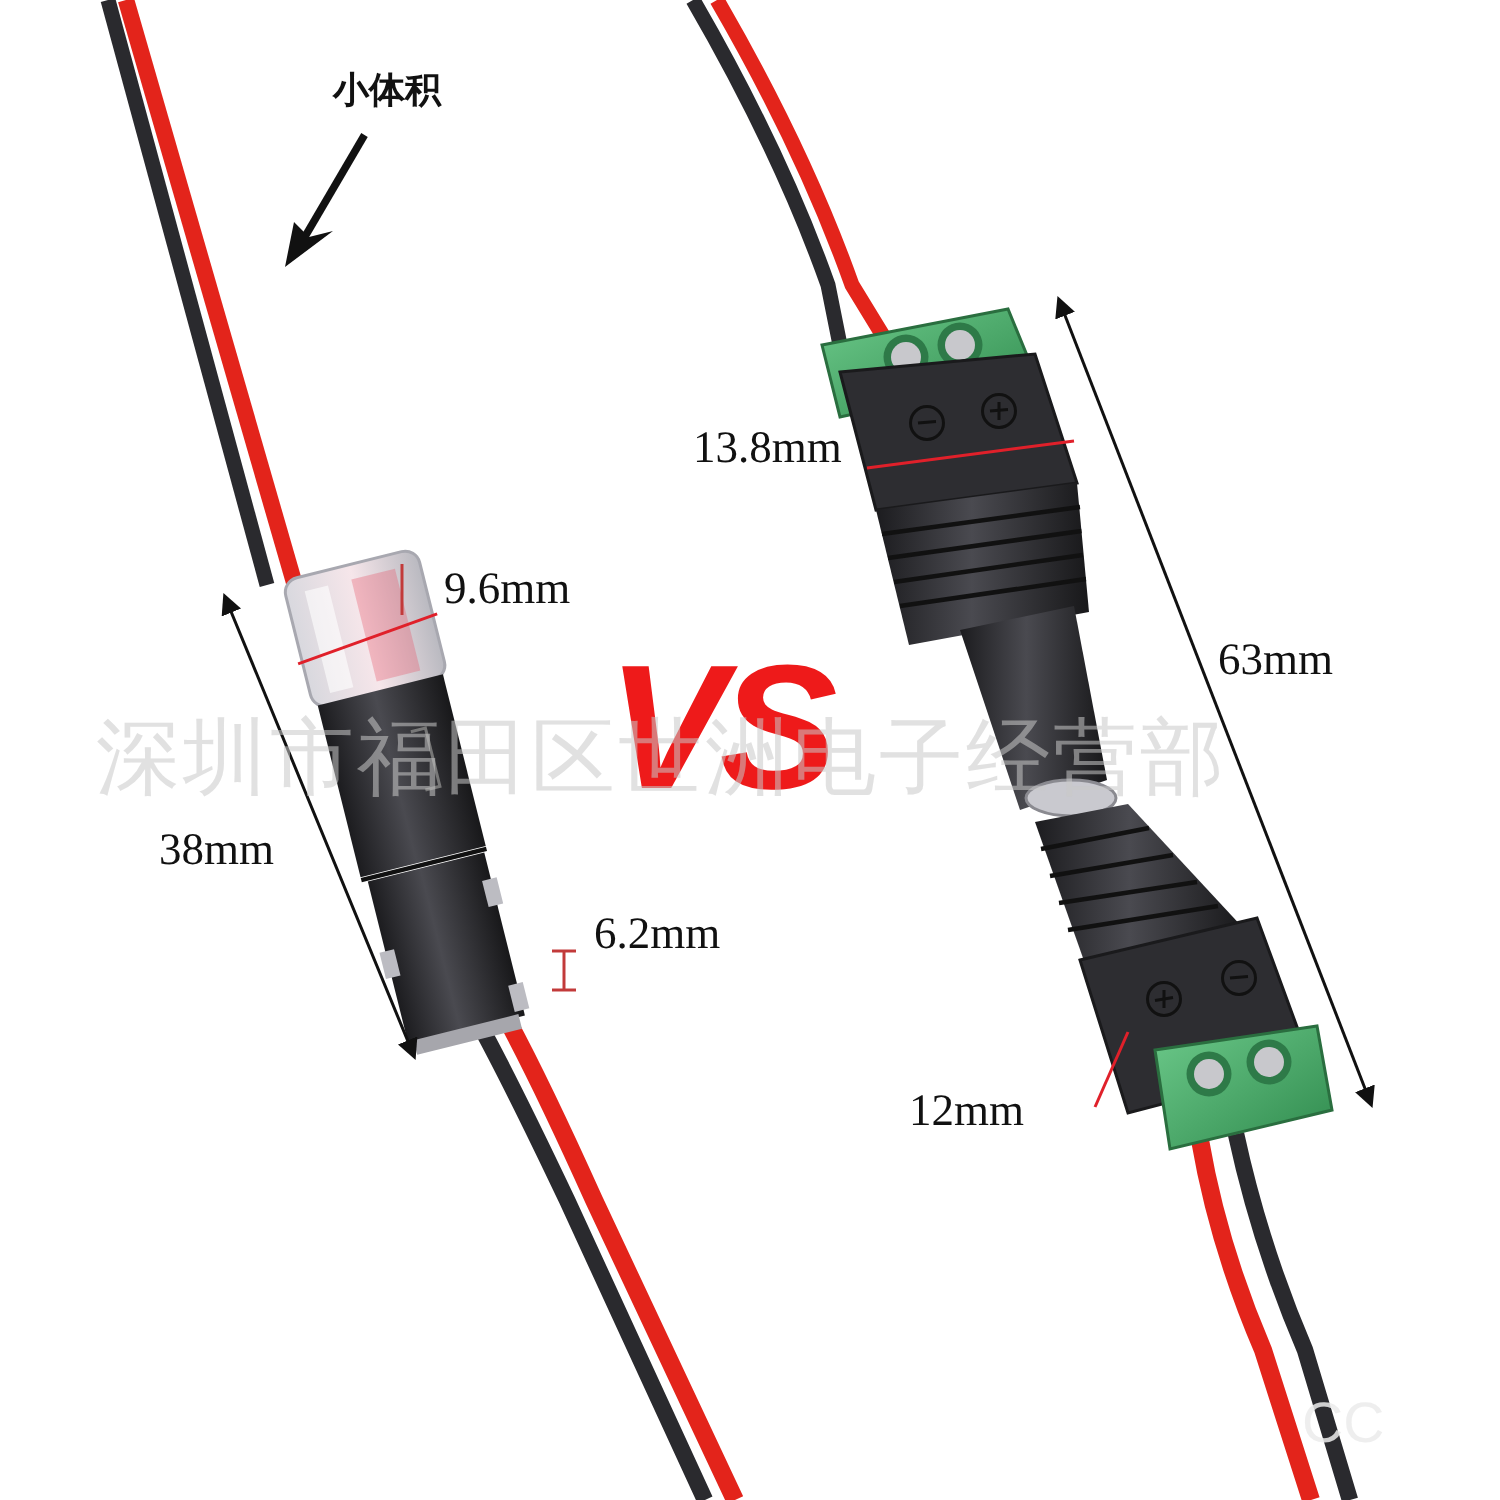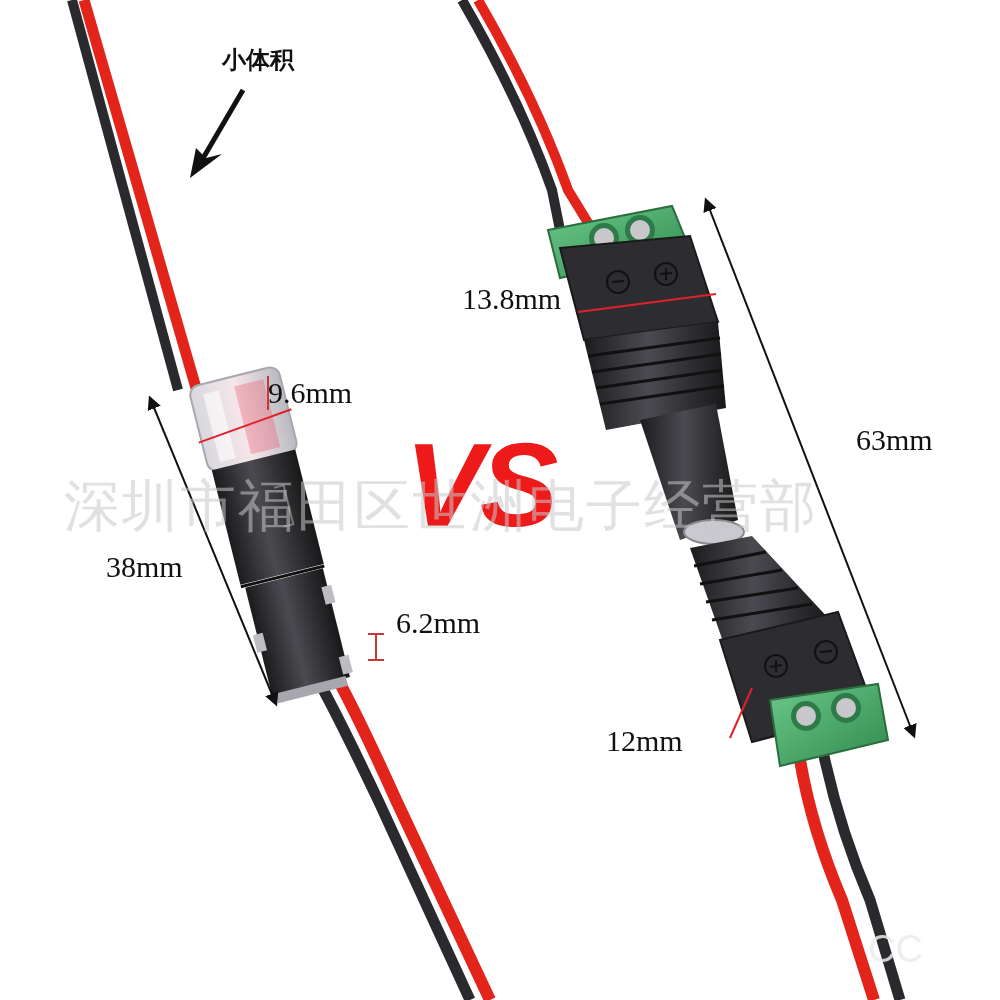--- a/index.html
+++ b/index.html
@@ -143,25 +143,25 @@
       <circle cx="806" cy="716" r="10" fill="#c8c8cc"></circle>
       <circle cx="846" cy="708" r="15" fill="#2e7a48"></circle>
       <circle cx="846" cy="708" r="10" fill="#c8c8cc"></circle>
     </g>
 
     <line x1="706" y1="200" x2="914" y2="736" stroke="#111" stroke-width="2" marker-start="url(#arrowHead)" marker-end="url(#arrowHead)"></line>
   </svg>
 
   <div class="cjk-label" style="left:222px;top:44px;">小体积</div>
 
-  <div class="label" style="left:268px;top:378px;">9.6mm</div>
+  <div class="label" style="left:296px;top:378px;">9.6mm</div>
   <div class="label" style="left:106px;top:552px;">38mm</div>
   <div class="label" style="left:396px;top:608px;">6.2mm</div>
 
   <div class="label" style="left:462px;top:284px;">13.8mm</div>
-  <div class="label" style="left:856px;top:425px;">63mm</div>
+  <div class="label" style="left:812px;top:425px;">63mm</div>
   <div class="label" style="left:606px;top:726px;">12mm</div>
 
   <div class="vs">VS</div>
 
   <div class="watermark">深圳市福田区世洲电子经营部</div>
   <div class="corner-mark">CC</div>
 </div>
 
 </body></html>

